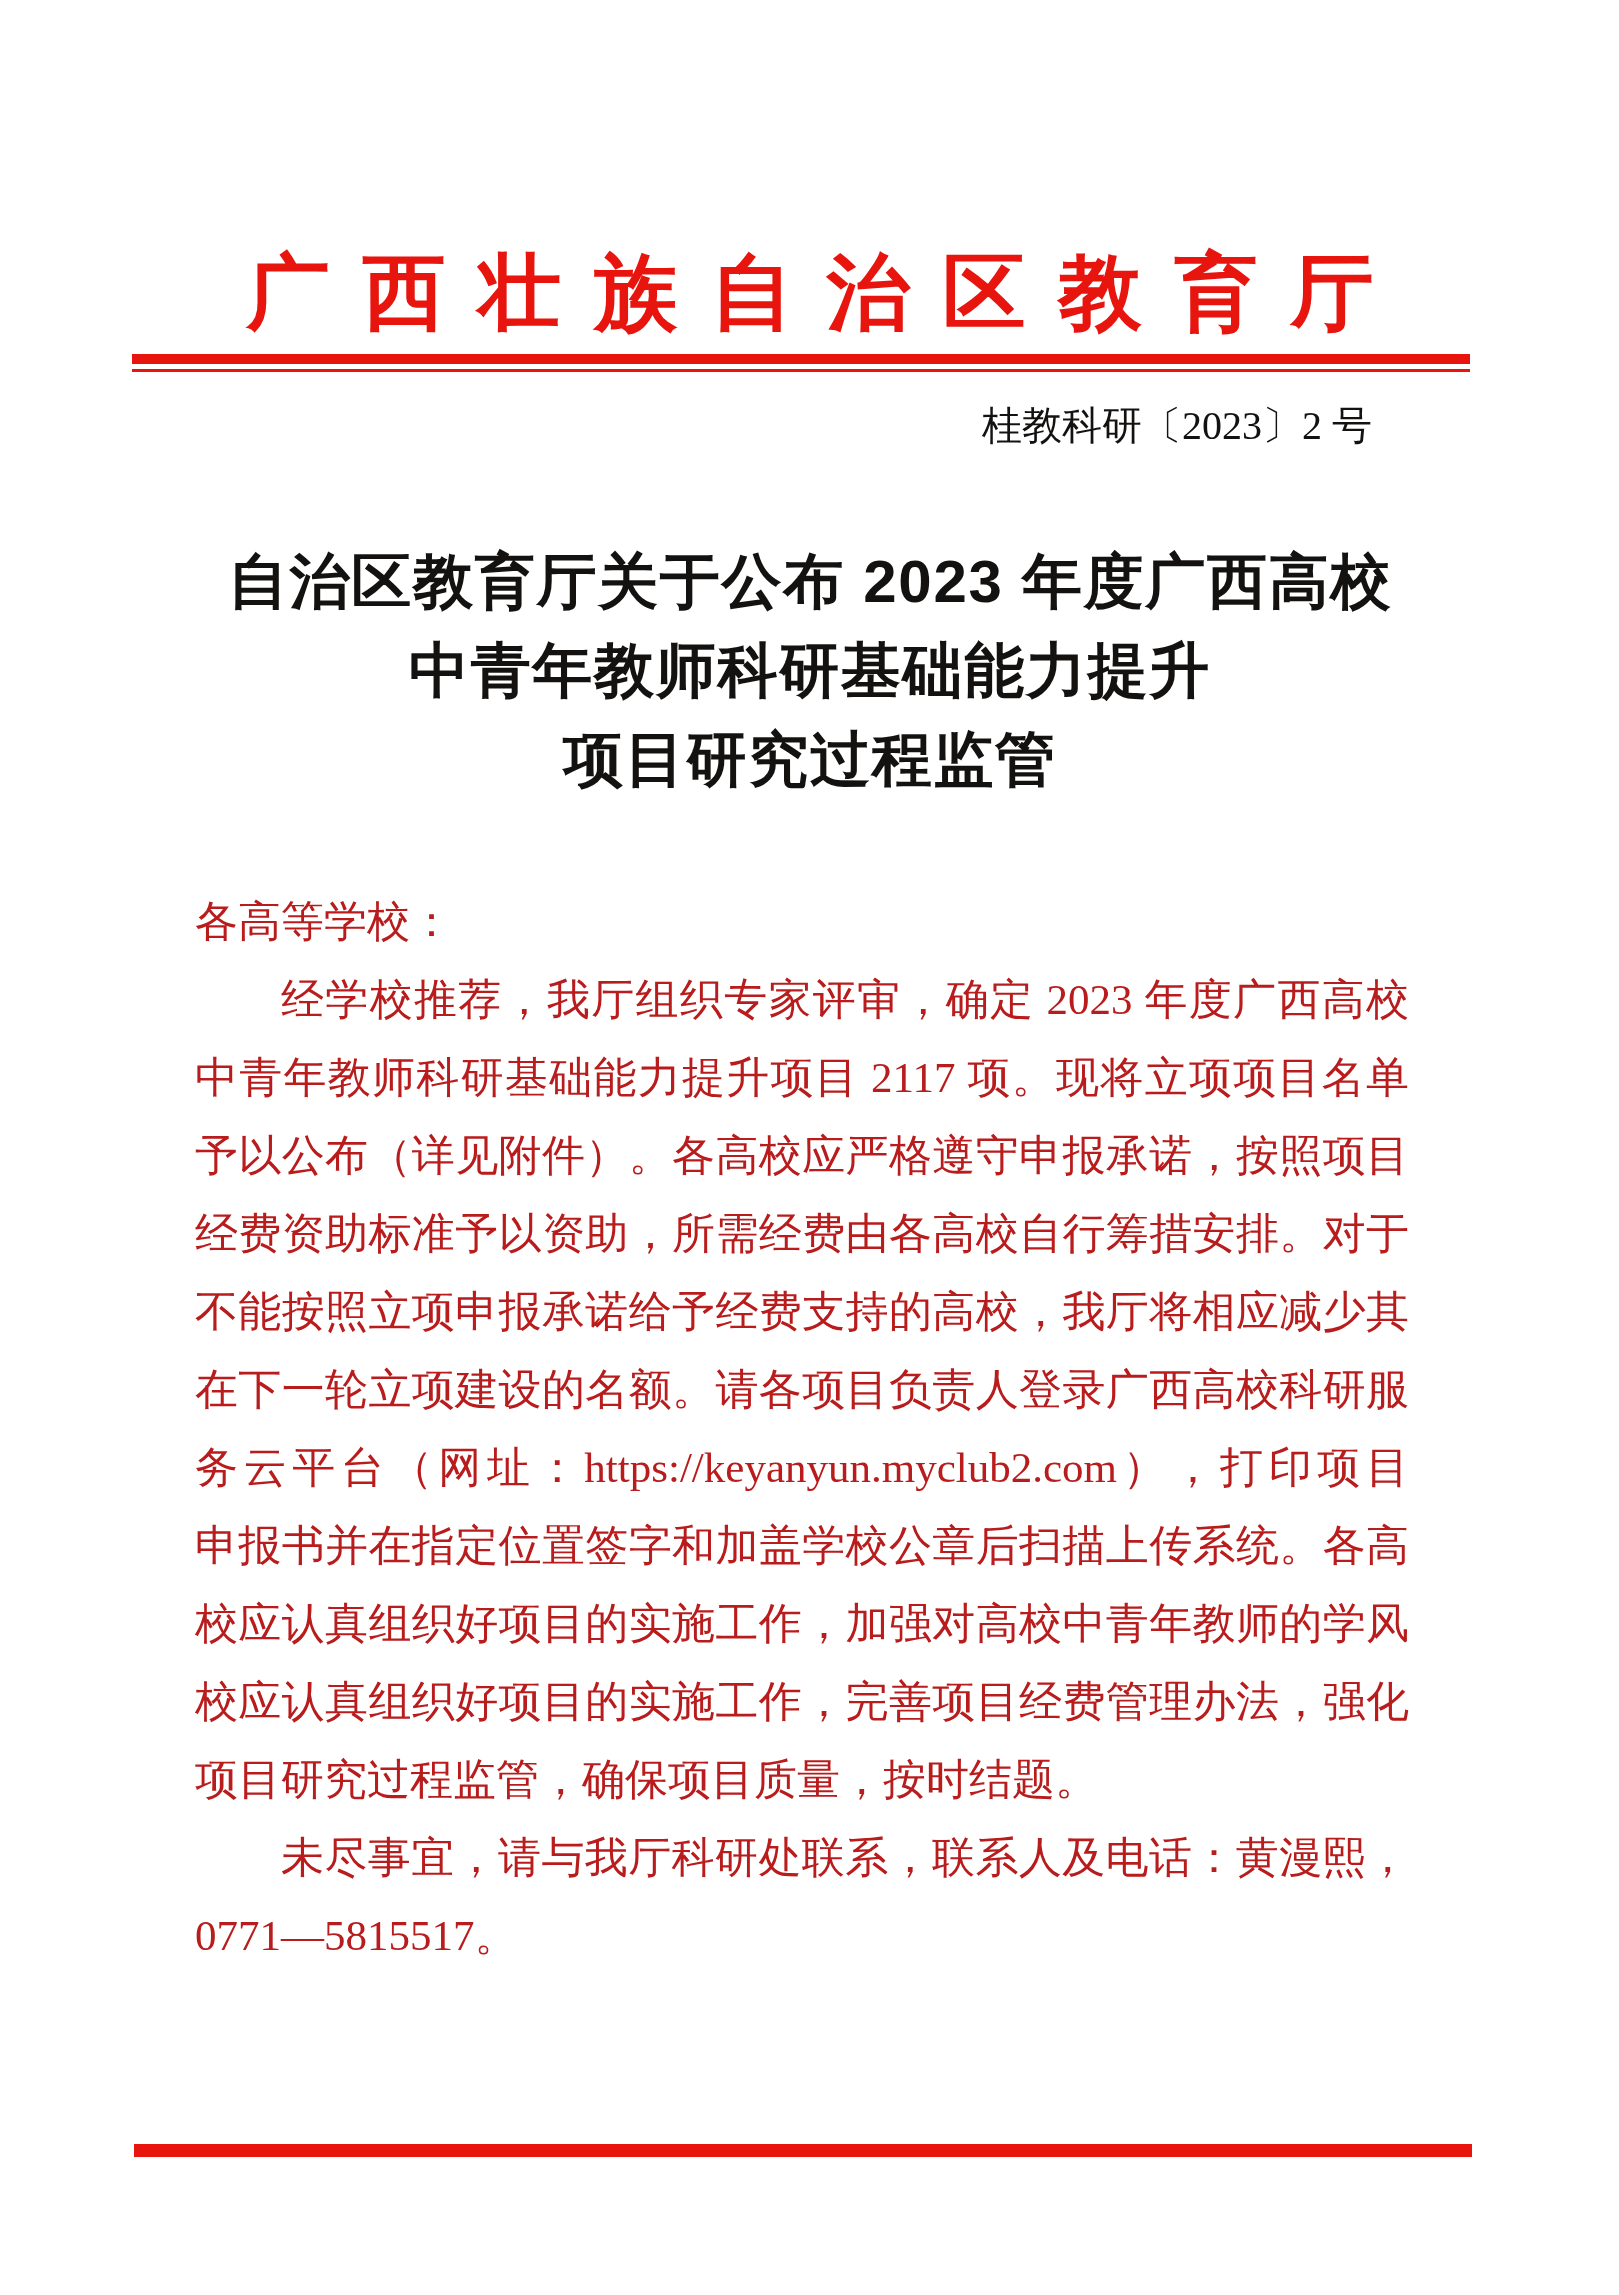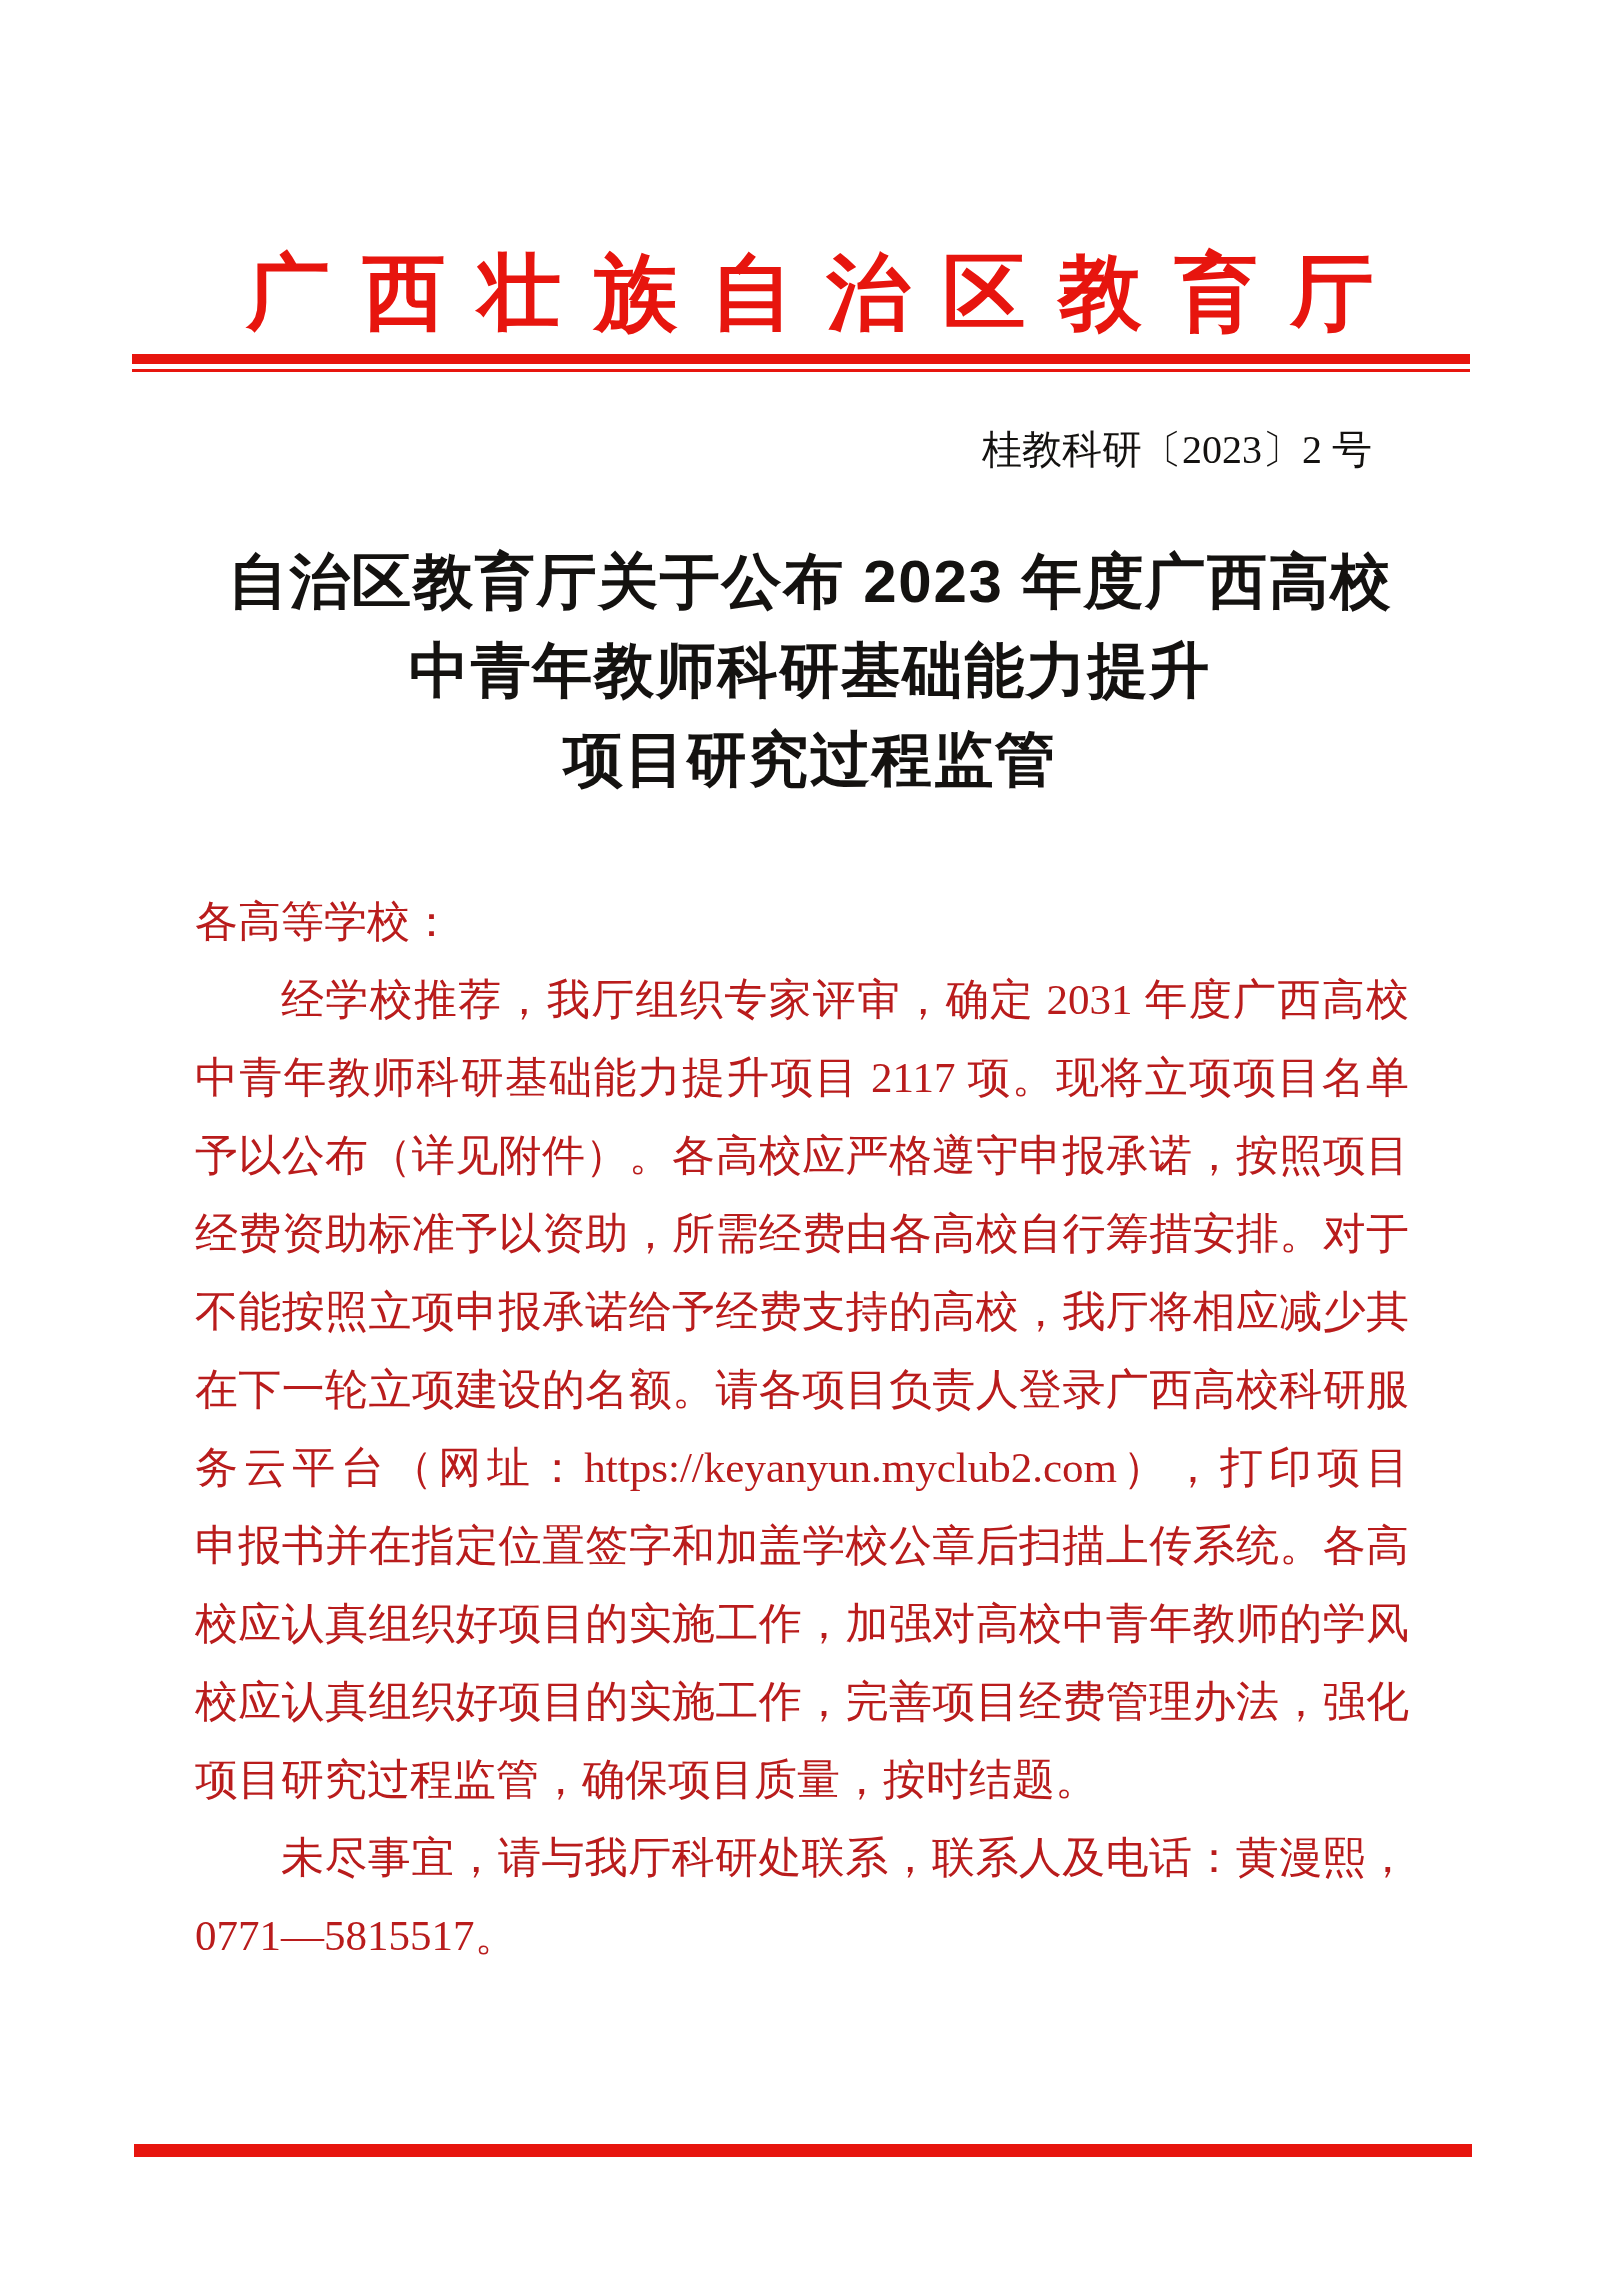--- a/index.html
+++ b/index.html
@@ -21,21 +21,21 @@
   }
   .letterhead .spread{letter-spacing:33px;margin-right:-33px;margin-top:36px;}
   .head-rule{
     position:absolute;left:132px;top:354px;width:1338px;height:18px;
     box-sizing:border-box;
     border-top:10.8px solid var(--red,#e7150e);
     border-bottom:3.3px solid var(--red,#e7150e);
   }
   
   .doc-number{
-    position:absolute;top:426px;right:248px;
+    position:absolute;top:402px;right:248px;
     font-size:40px;line-height:48px;
     color:#141210;
   }
   
   .title{
     position:absolute;top:537px;left:0;width:100%;
     text-align:center;
     font-family:"Liberation Sans","DejaVu Sans",sans-serif;
     font-weight:bold;
     font-size:60px;line-height:89px;
@@ -72,21 +72,21 @@
   <div class="doc-number">桂教科研〔2023〕2 号</div>
 
   <div class="title">
     <div class="title-line">自治区教育厅关于公布 2023 年度广西高校</div>
     <div class="title-line">中青年教师科研基础能力提升</div>
     <div class="title-line">项目研究过程监管</div>
   </div>
 
   <div class="body-block">
     <div class="line">各高等学校：</div>
-    <div class="line jline indent">经学校推荐，我厅组织专家评审，确定 2031 年度广西高校</div>
+    <div class="line jline indent">经学校推荐，我厅组织专家评审，确定 2023 年度广西高校</div>
     <div class="line jline">中青年教师科研基础能力提升项目 2117 项。现将立项项目名单</div>
     <div class="line jline">予以公布（详见附件）。各高校应严格遵守申报承诺，按照项目</div>
     <div class="line jline">经费资助标准予以资助，所需经费由各高校自行筹措安排。对于</div>
     <div class="line jline">不能按照立项申报承诺给予经费支持的高校，我厅将相应减少其</div>
     <div class="line jline">在下一轮立项建设的名额。请各项目负责人登录广西高校科研服</div>
     <div class="line jline">务云平台（网址：https://keyanyun.myclub2.com），打印项目</div>
     <div class="line jline">申报书并在指定位置签字和加盖学校公章后扫描上传系统。各高</div>
     <div class="line jline">校应认真组织好项目的实施工作，加强对高校中青年教师的学风</div>
     <div class="line jline">校应认真组织好项目的实施工作，完善项目经费管理办法，强化</div>
     <div class="line">项目研究过程监管，确保项目质量，按时结题。</div>

